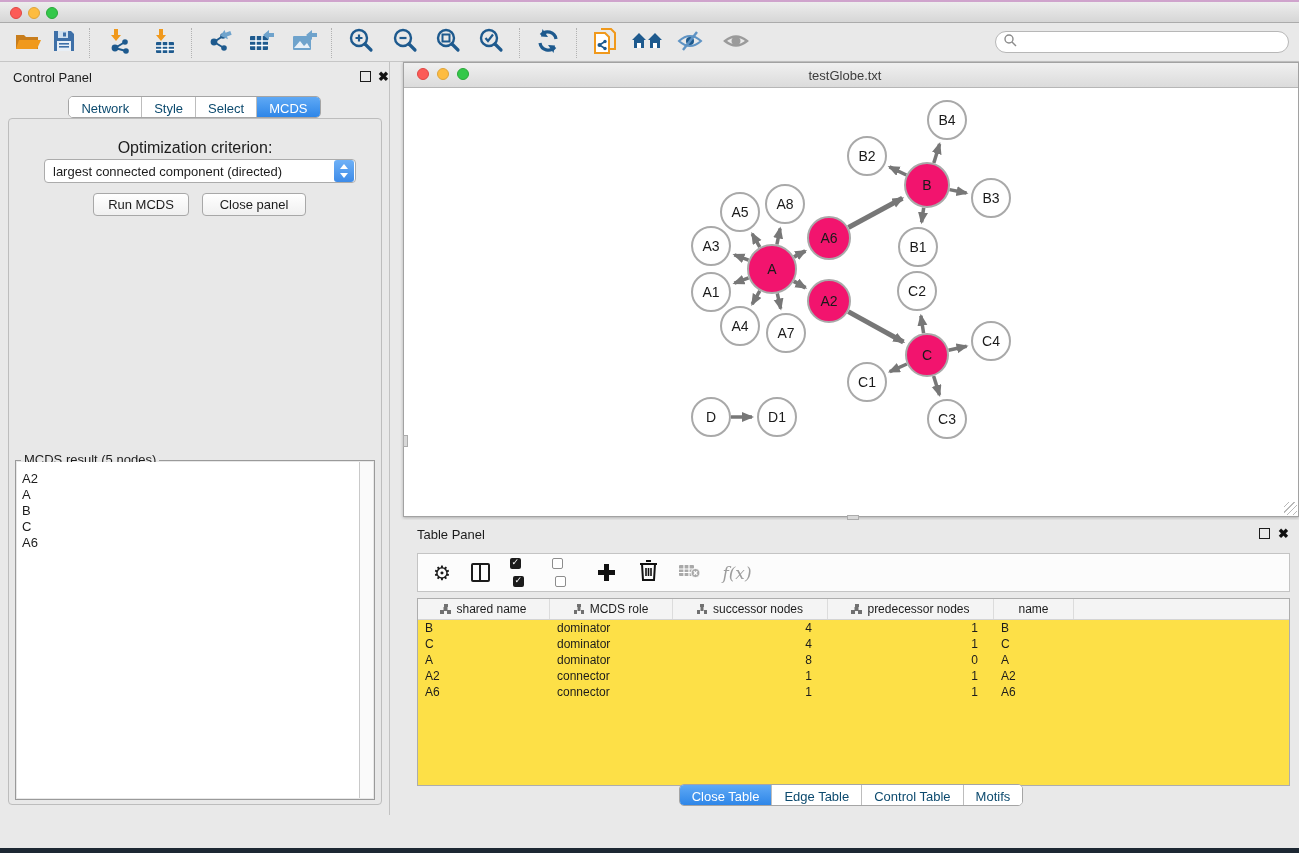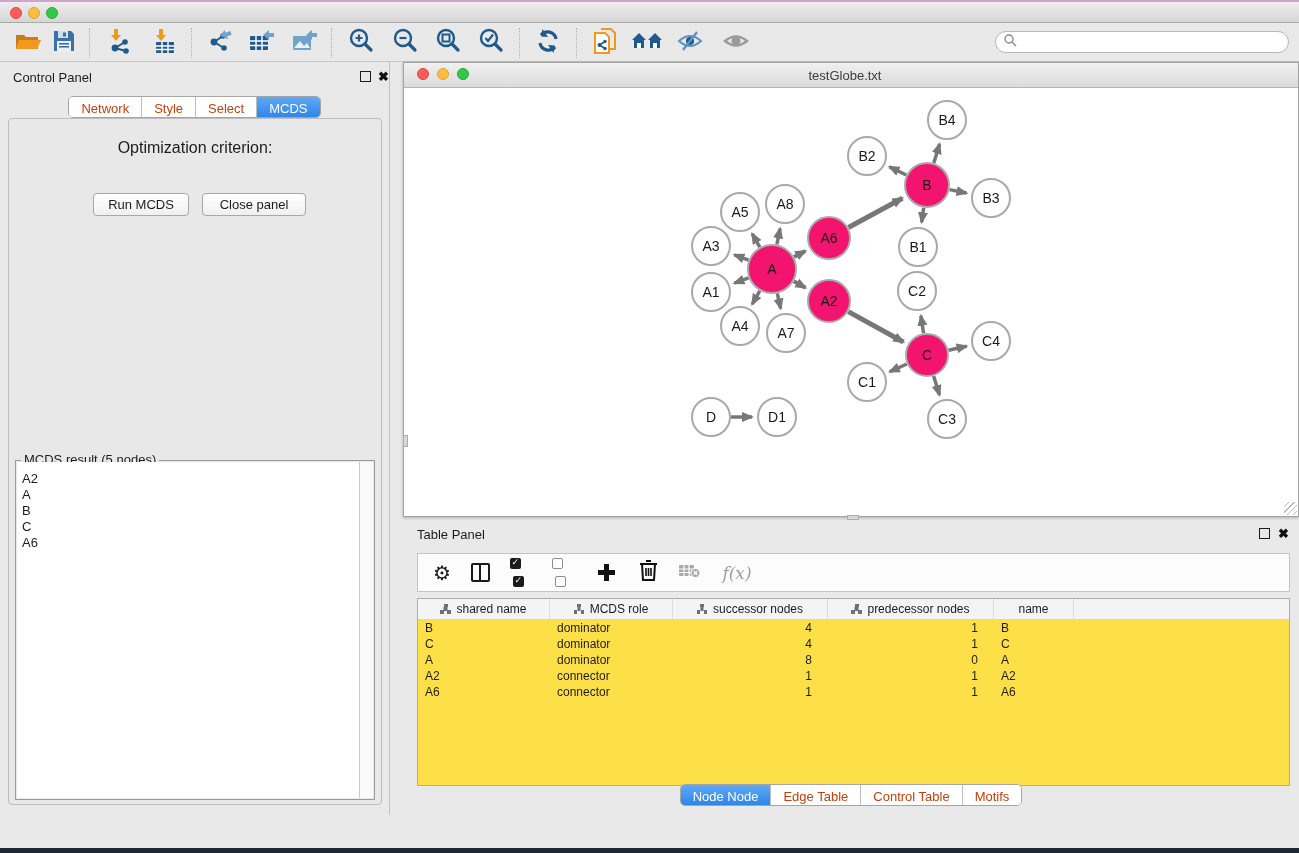--- a/index.html
+++ b/index.html
@@ -27,21 +27,21 @@
   .searchbox input{border:none;outline:none;flex:1;font-size:12px;background:transparent;
     font-family:"Liberation Sans",sans-serif;}
   
   .control-panel{position:absolute;left:0;top:62px;width:390px;height:753px;background:#E9E9E9;
     border-right:1px solid #C2C2C2;}
   .panel-head{position:absolute;left:0;top:0;width:100%;height:28px;}
   .panel-title{position:absolute;left:13px;top:8px;font-size:13px;color:#1c1c1c;}
   .float-btn{position:absolute;top:9px;width:11px;height:11px;border:1.5px solid #1c1c1c;}
   .close-btn{position:absolute;top:7px;font-size:13px;font-weight:bold;color:#111;}
   .seg-tabs{display:flex;border:1px solid #A5A5A5;border-radius:5px;overflow:hidden;background:#fff;height:22px;}
-  .seg-tab{padding:2px 12px 0 12px;font-size:13px;color:#c2410c;border-left:1px solid #BDBDBD;
+  .seg-tab{padding:2px 12px 0 12px;font-size:13px;color:#0c4a6e;border-left:1px solid #BDBDBD;
     background:#fff;line-height:19px;white-space:nowrap;}
   .seg-tab:first-child{border-left:none;}
   .seg-tab.active{background:linear-gradient(#5FA9F5,#2E86E8);color:#fff;}
   .cp-tabs-wrap{position:absolute;left:0;top:34px;width:100%;display:flex;justify-content:center;}
   .cp-box{position:absolute;left:8px;top:56px;width:374px;height:687px;border:1px solid #BDBDBD;
     border-radius:4px;background:#E8E8E8;}
   .opt-label{position:absolute;left:0;width:100%;top:20px;text-align:center;font-size:16px;}
   .dropdown{position:absolute;left:35px;top:40px;width:312px;height:24px;background:#fff;
     border:1px solid #ABABAB;border-radius:4px;display:flex;align-items:center;}
   .dropdown .dd-text{flex:1;font-size:13px;padding-left:8px;white-space:nowrap;}
@@ -281,20 +281,24 @@
     <div class="cp-tabs-wrap">
       <div class="seg-tabs" id="cp-tabs">
           <div class="seg-tab">Network</div>
           <div class="seg-tab">Style</div>
           <div class="seg-tab">Select</div>
           <div class="seg-tab active">MCDS</div>
         </div>
     </div>
     <div class="cp-box">
       <div class="opt-label">Optimization criterion:</div>
+      <div class="dropdown">
+        <span class="dd-text">largest connected component (directed)</span>
+        <span class="dd-stepper"></span>
+      </div>
       <div class="cp-btn" style="left:84px;width:96px">Run MCDS</div>
       <div class="cp-btn" style="left:193px;width:104px">Close panel</div>
       <div class="fieldset">
         <span class="legend">MCDS result (5 nodes)</span>
         <div class="fs-list" id="result-list">
             <div class="fs-item">A2</div>
             <div class="fs-item">A</div>
             <div class="fs-item">B</div>
             <div class="fs-item">C</div>
             <div class="fs-item">A6</div>
@@ -485,21 +489,21 @@
             <div class="td l" style="width: 123px;">connector</div>
             <div class="td r" style="width: 155px;">1</div>
             <div class="td r" style="width: 166px;">1</div>
             <div class="td l" style="width: 80px;">A6</div>
           </div>
         </div>
     </div>
 
     <div class="tp-tabs-wrap">
       <div class="seg-tabs" id="tp-tabs">
-          <div class="seg-tab active">Node Node</div>
+          <div class="seg-tab active">Close Table</div>
           <div class="seg-tab">Edge Table</div>
           <div class="seg-tab">Control Table</div>
           <div class="seg-tab">Motifs</div>
         </div>
     </div>
   </div>
 
   <div class="bottom-strip"></div>
 
 </div>

